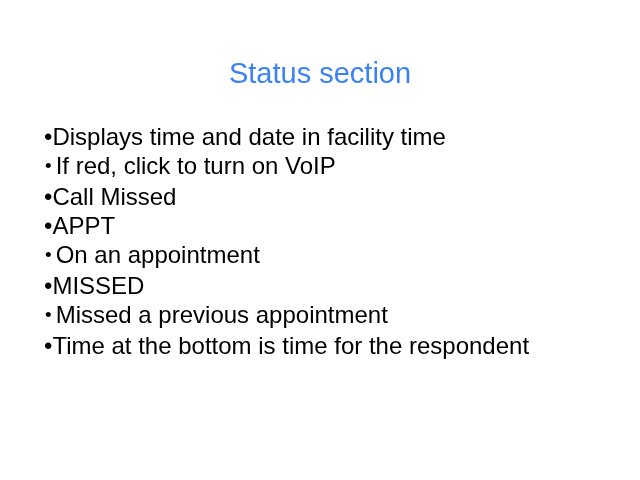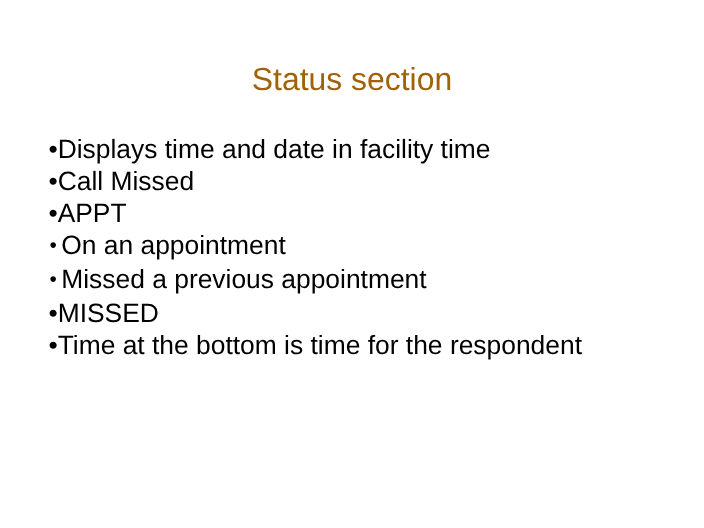--- a/index.html
+++ b/index.html
@@ -28,21 +28,21 @@
 
   .slide-title {
     position: absolute;
     left: 0;
     top: 36px;
     width: 640px;
     text-align: center;
     font-size: 29px;
     line-height: 36px;
     font-weight: normal;
-    color: #a16207;
+    color: #3b82f6;
     letter-spacing: 0px;
     white-space: nowrap;
   }
 
   .slide-body {
     position: absolute;
     left: 28px;
     top: 122px;
     width: 600px;
   }
@@ -87,21 +87,22 @@
 </head>
 <body>
 
 <div class="slide">
 
   <h1 class="slide-title">Status section</h1>
 
   <div class="slide-body">
 
   <div class="bullet-line level-1"><span class="bullet-mark">•</span><span class="bullet-text">Displays time and date in facility time</span></div>
+      <div class="bullet-line level-2"><span class="bullet-mark">•</span><span class="bullet-text">If red, click to turn on VoIP</span></div>
       <div class="bullet-line level-1"><span class="bullet-mark">•</span><span class="bullet-text">Call Missed</span></div>
       <div class="bullet-line level-1"><span class="bullet-mark">•</span><span class="bullet-text">APPT</span></div>
       <div class="bullet-line level-2"><span class="bullet-mark">•</span><span class="bullet-text">On an appointment</span></div>
+      <div class="bullet-line level-1"><span class="bullet-mark">•</span><span class="bullet-text">MISSED</span></div>
       <div class="bullet-line level-2"><span class="bullet-mark">•</span><span class="bullet-text">Missed a previous appointment</span></div>
-      <div class="bullet-line level-1"><span class="bullet-mark">•</span><span class="bullet-text">MISSED</span></div>
       <div class="bullet-line level-1"><span class="bullet-mark">•</span><span class="bullet-text">Time at the bottom is time for the respondent</span></div>
     </div>
 
 </div>
 
 </body></html>

